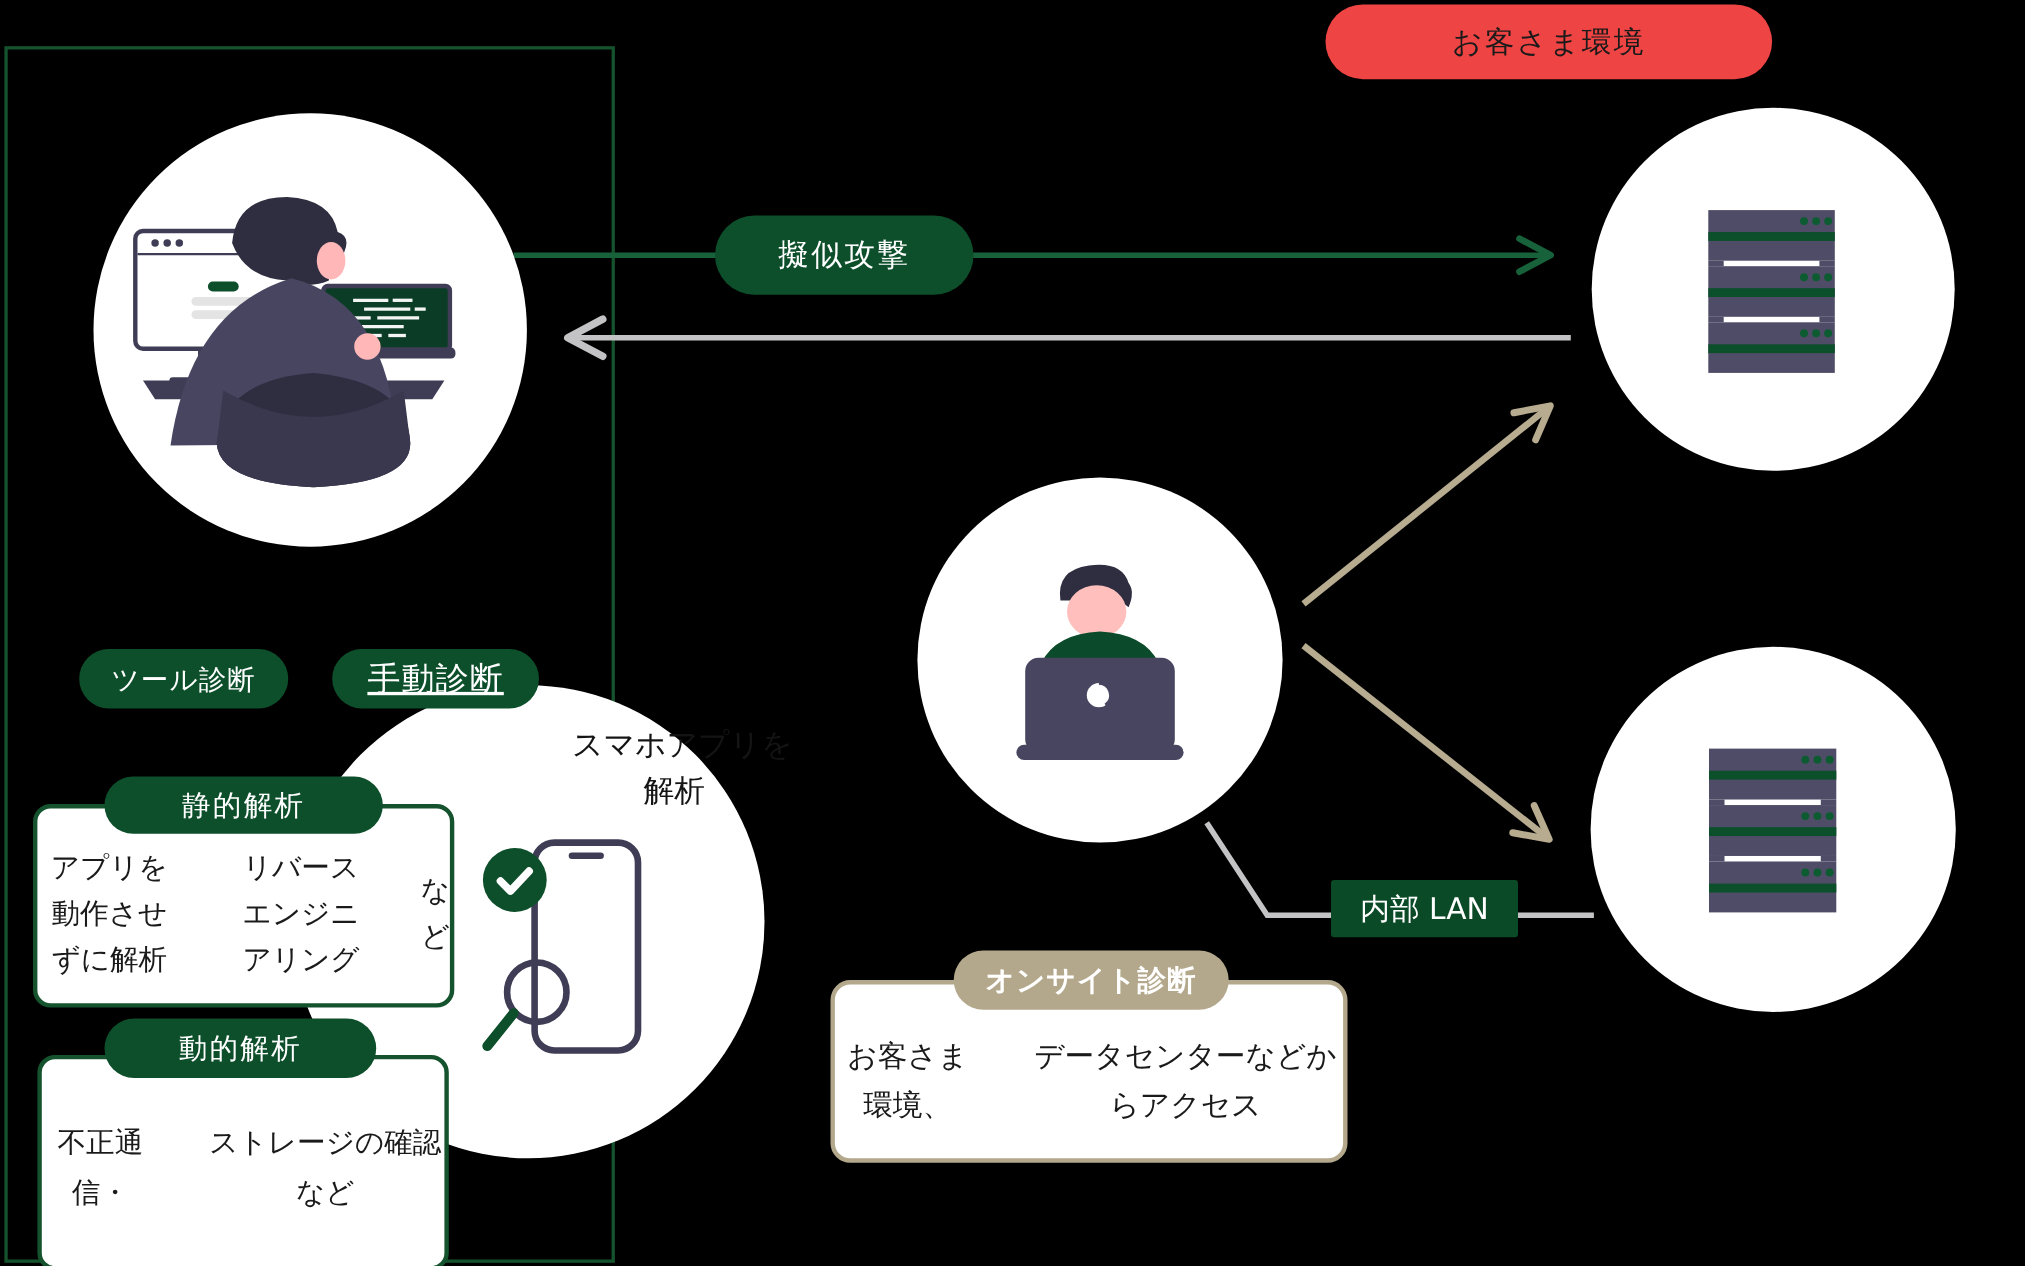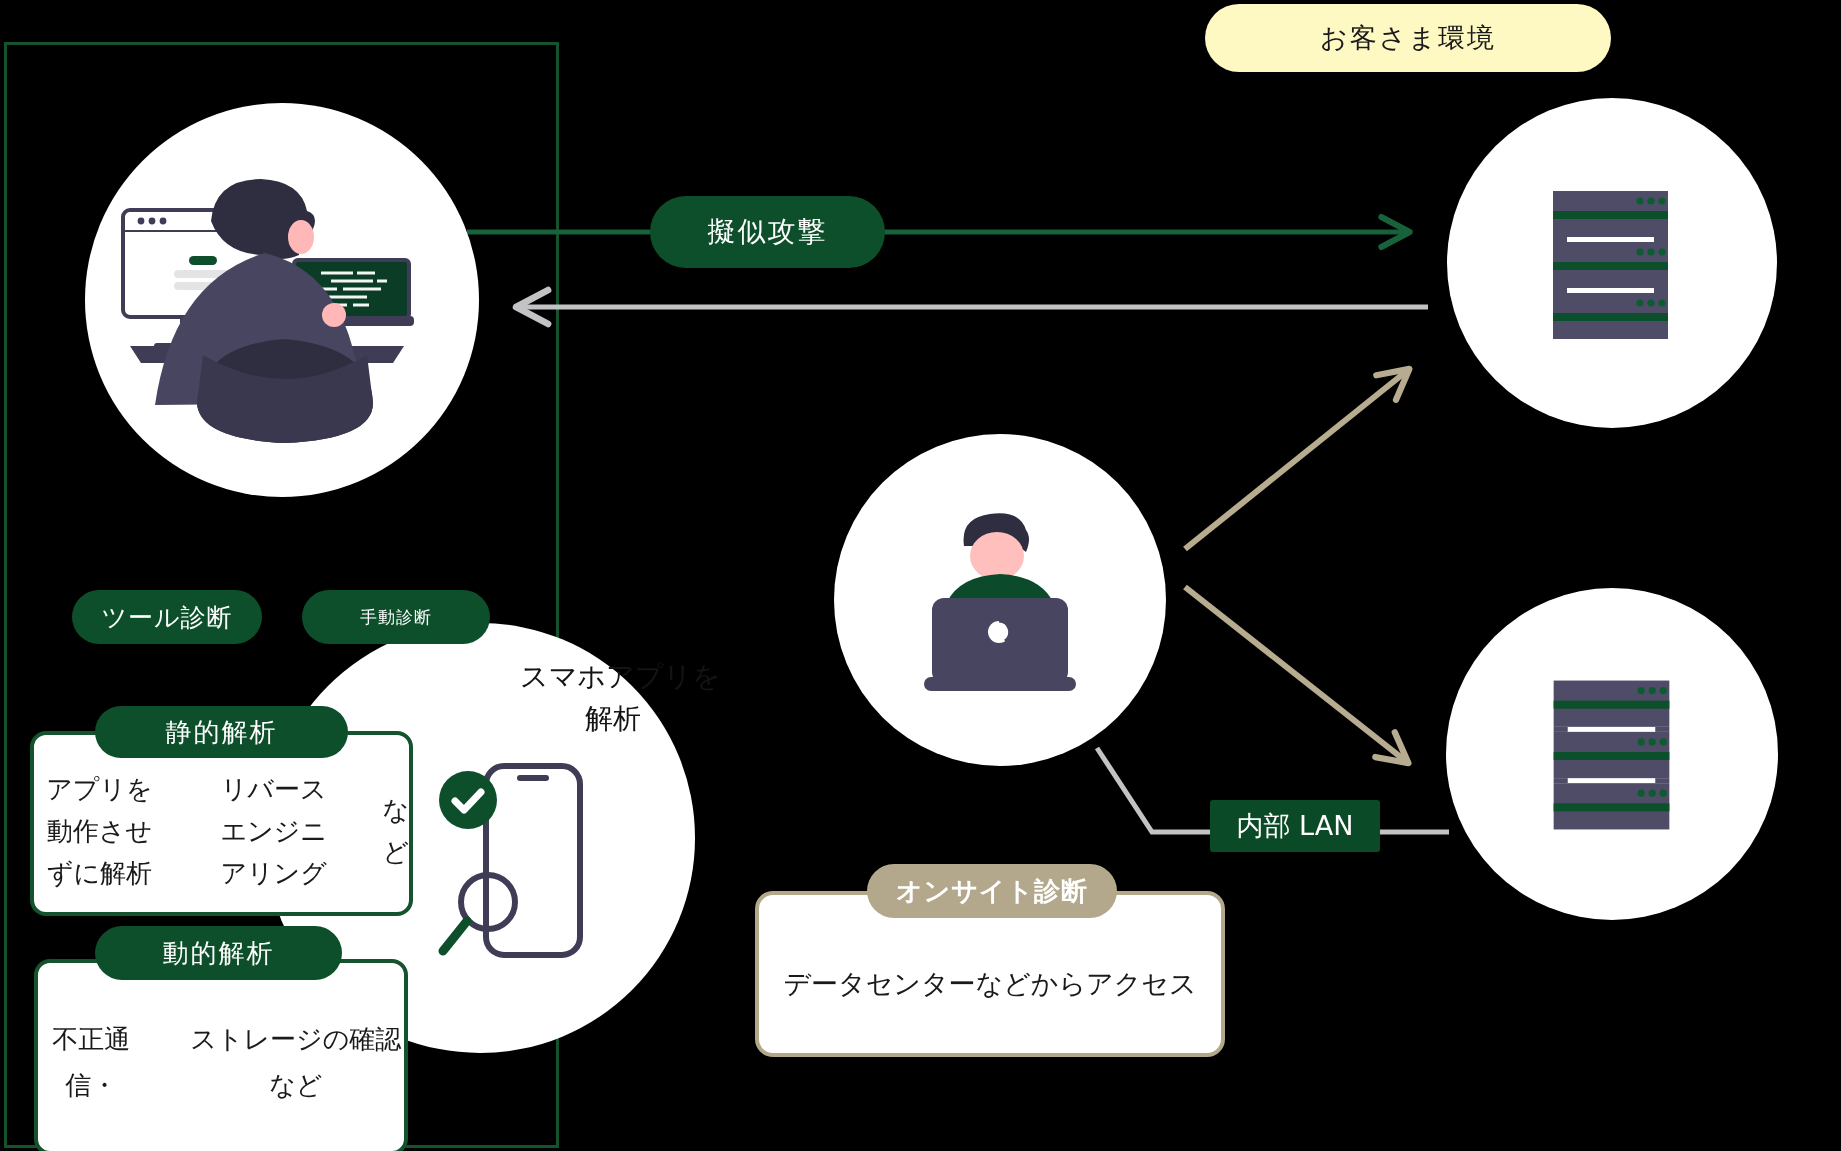--- a/index.html
+++ b/index.html
@@ -16,26 +16,26 @@
   
   .circle{border-radius:50%;background:#fff;z-index:5;}
   .circle svg{display:block;width:100%;height:100%;}
   
   .pill{
     display:flex;align-items:center;justify-content:center;
     color:#fff;z-index:6;text-align:center;white-space:nowrap;
   }
   .pill-green{background:#0d4f2b;}
   .pill-tan{background:#b3a88b;font-weight:bold;}
-  .pill-white{background:#fef9c3;color:#1a1a1a;}
+  .pill-white{background:#ef4444;color:#1a1a1a;}
   .leon-pill{left:72px;top:4px;width:416px;height:70px;border-radius:35px;font-size:27px;letter-spacing:3px;}
   .customer-pill{left:1205px;top:4px;width:406px;height:68px;border-radius:34px;font-size:27px;letter-spacing:2px;}
   .attack-pill{left:650px;top:196px;width:235px;height:72px;border-radius:36px;font-size:28px;letter-spacing:2px;}
   .tool-pill{left:72px;top:590px;width:190px;height:54px;border-radius:27px;font-size:25px;letter-spacing:1px;}
-  .manual-pill{left:302px;top:590px;width:188px;height:54px;border-radius:27px;font-size:17px;letter-spacing:1px;}
+  .manual-pill{left:302px;top:590px;width:188px;height:54px;border-radius:27px;font-size:30px;letter-spacing:1px;text-decoration:underline;}
   .static-pill{left:95px;top:706px;width:253px;height:52px;border-radius:26px;font-size:26px;letter-spacing:2px;}
   .dynamic-pill{left:95px;top:926px;width:247px;height:54px;border-radius:27px;font-size:26px;letter-spacing:2px;}
   .onsite-pill{left:867px;top:864px;width:250px;height:54px;border-radius:27px;font-size:26px;letter-spacing:1px;}
   .lan-label{
     left:1210px;top:800px;width:170px;height:52px;border-radius:3px;
     background:#0a4a26;font-size:27px;z-index:6;
   }
   
   .info-box{
     background:#fff;color:#1a1a1a;z-index:4;
@@ -122,20 +122,21 @@
 
   <div class="abs info-box green-border dynamic-box">
     <div>不正通信・</div>
     <div>ストレージの確認など</div>
   </div>
   <div class="abs pill pill-green dynamic-pill">
     <span>動的解析</span>
   </div>
 
   <div class="abs info-box tan-border onsite-box">
+    <div>お客さま環境、</div>
     <div>データセンターなどからアクセス</div>
   </div>
   <div class="abs pill pill-tan onsite-pill">
     <span>オンサイト診断</span>
   </div>
 
   <div class="abs pill lan-label">
     <span>内部 LAN</span>
   </div>
 

